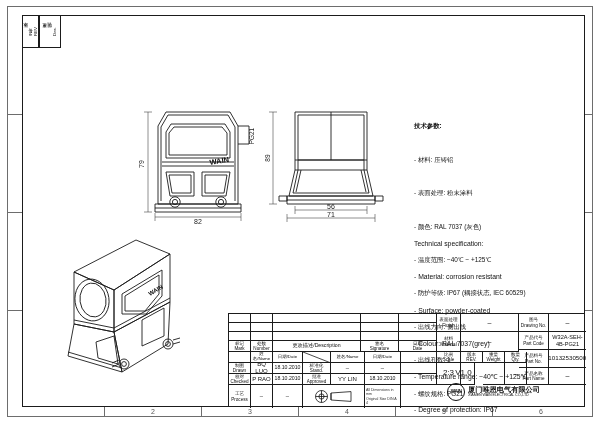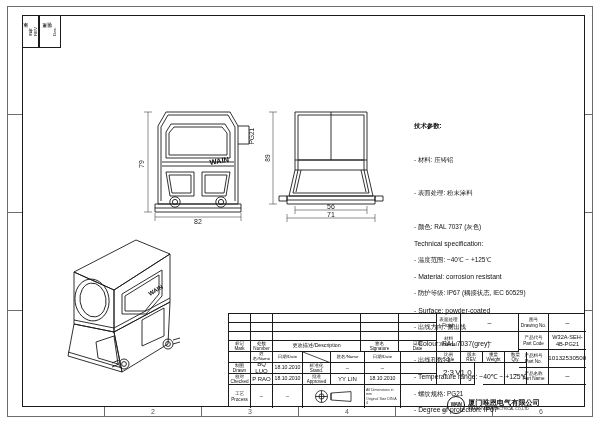--- a/index.html
+++ b/index.html
@@ -317,21 +317,21 @@
               <path d="M1,2 L1,9"></path>
             </g>
           </svg>
       </div>
     </div>
     <div class="tb-cell no-b" style="left:136px;top:71px;width:36px;height:23px;align-items:flex-start;">
       <span class="note-sm">All Dimensions in mm</span>
       <span class="note-sm">Original Size  DIN A 4</span>
     </div>
 
-    <div class="tb-cell no-b no-r" style="left:172px;top:77px;width:185px;height:23px;justify-content:flex-end;">
+    <div class="tb-cell no-b no-r" style="left:172px;top:66px;width:185px;height:23px;">
       <div class="logo-wrap">
         <span class="logo-mark">WAIN</span>
         <span class="logo-txt">
           <span class="logo-cn">厦门唯恩电气有限公司</span>
           <span class="logo-en">XIAMEN WAIN ELECTRICAL CO.,LTD</span>
         </span>
       </div>
     </div>
 
     <div class="tb-cell" style="left:208px;top:0;width:24px;height:18px;">

